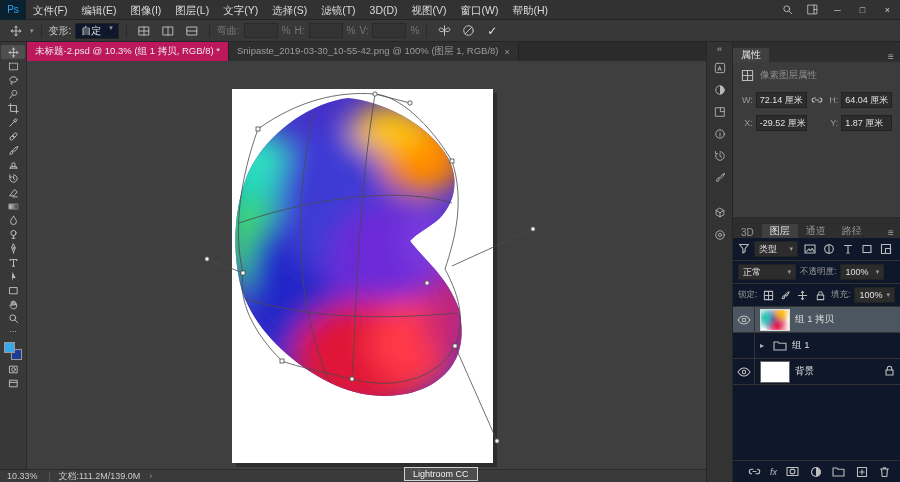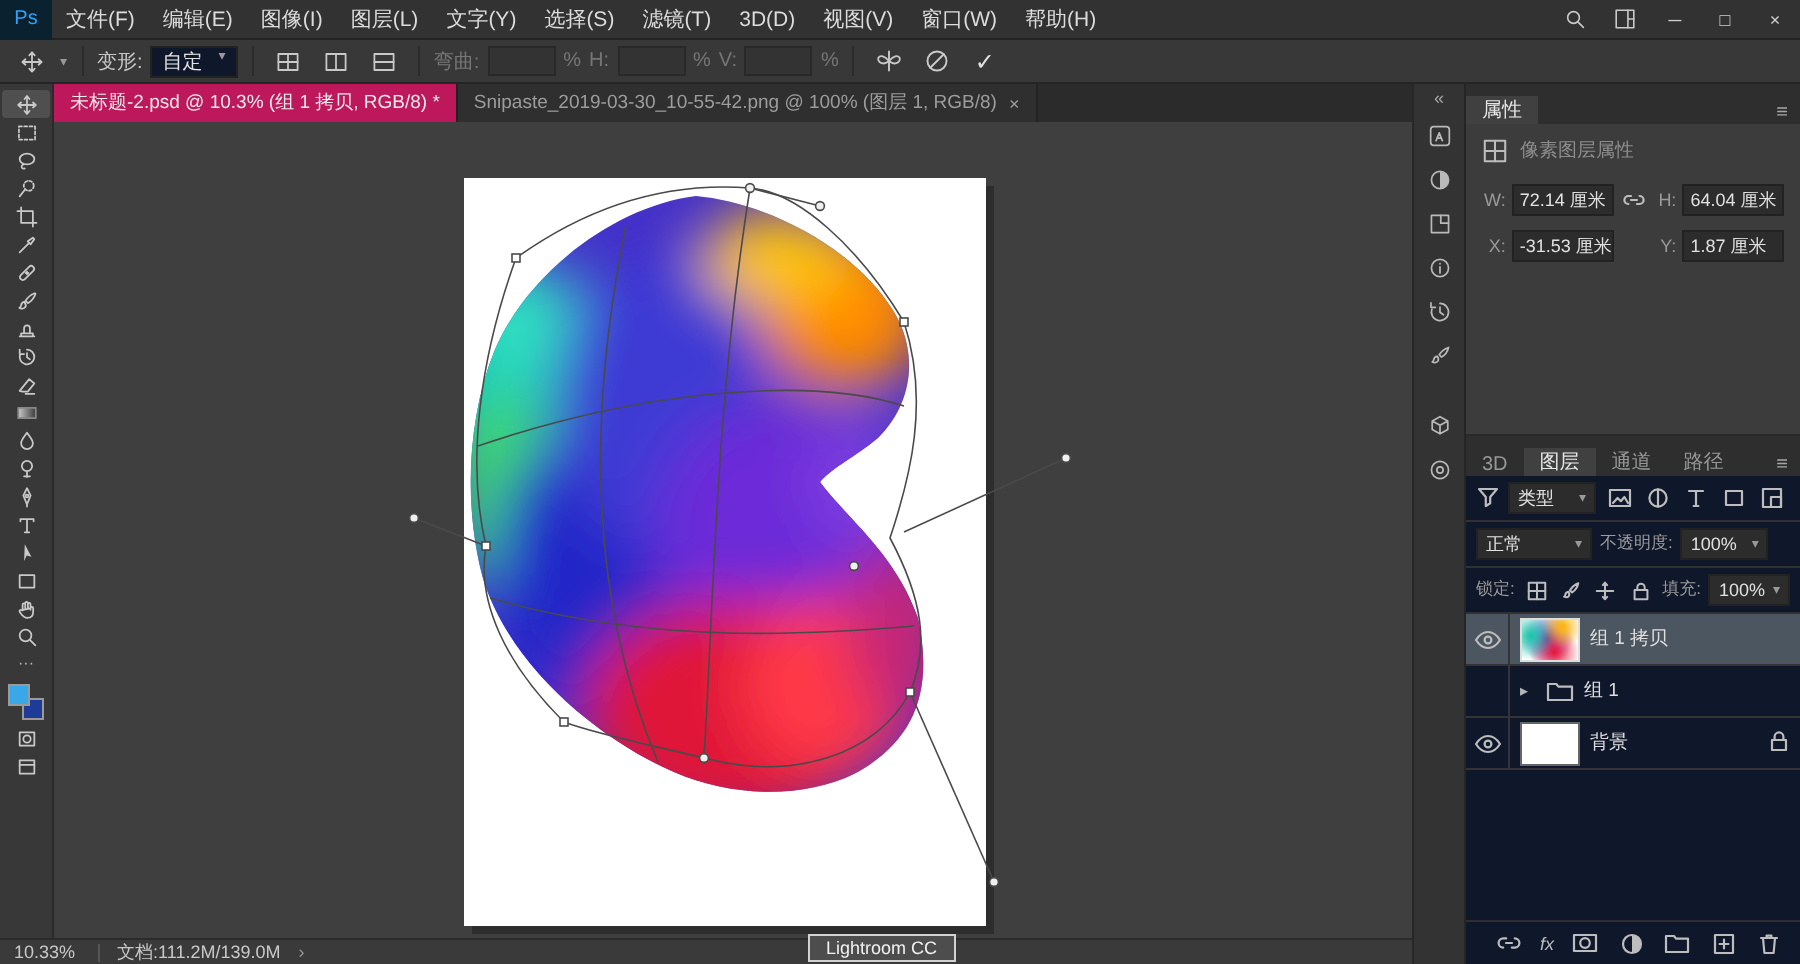--- a/index.html
+++ b/index.html
@@ -479,21 +479,21 @@
           <span class="flink">
             <svg class="li" width="12" height="10" viewBox="0 0 12 10">
                 <path d="M4.5 5h3M3.2 7A2 2 0 0 1 3.2 3h1.3M8.8 3a2 2 0 0 1 0 4H7.5"></path>
               </svg>
           </span>
           <span class="flabel">H:</span>
           <div class="fbox">64.04 厘米</div>
         </div>
         <div class="frow">
           <span class="flabel">X:</span>
-          <div class="fbox">-31.53 厘米</div>
+          <div class="fbox">-29.52 厘米</div>
           <span class="flink"></span>
           <span class="flabel">Y:</span>
           <div class="fbox">1.87 厘米</div>
         </div>
       </div>
 
       <div class="layers">
         <div class="panel-tabs">
           <span class="ptab">3D</span>
           <span class="ptab active">图层</span>

